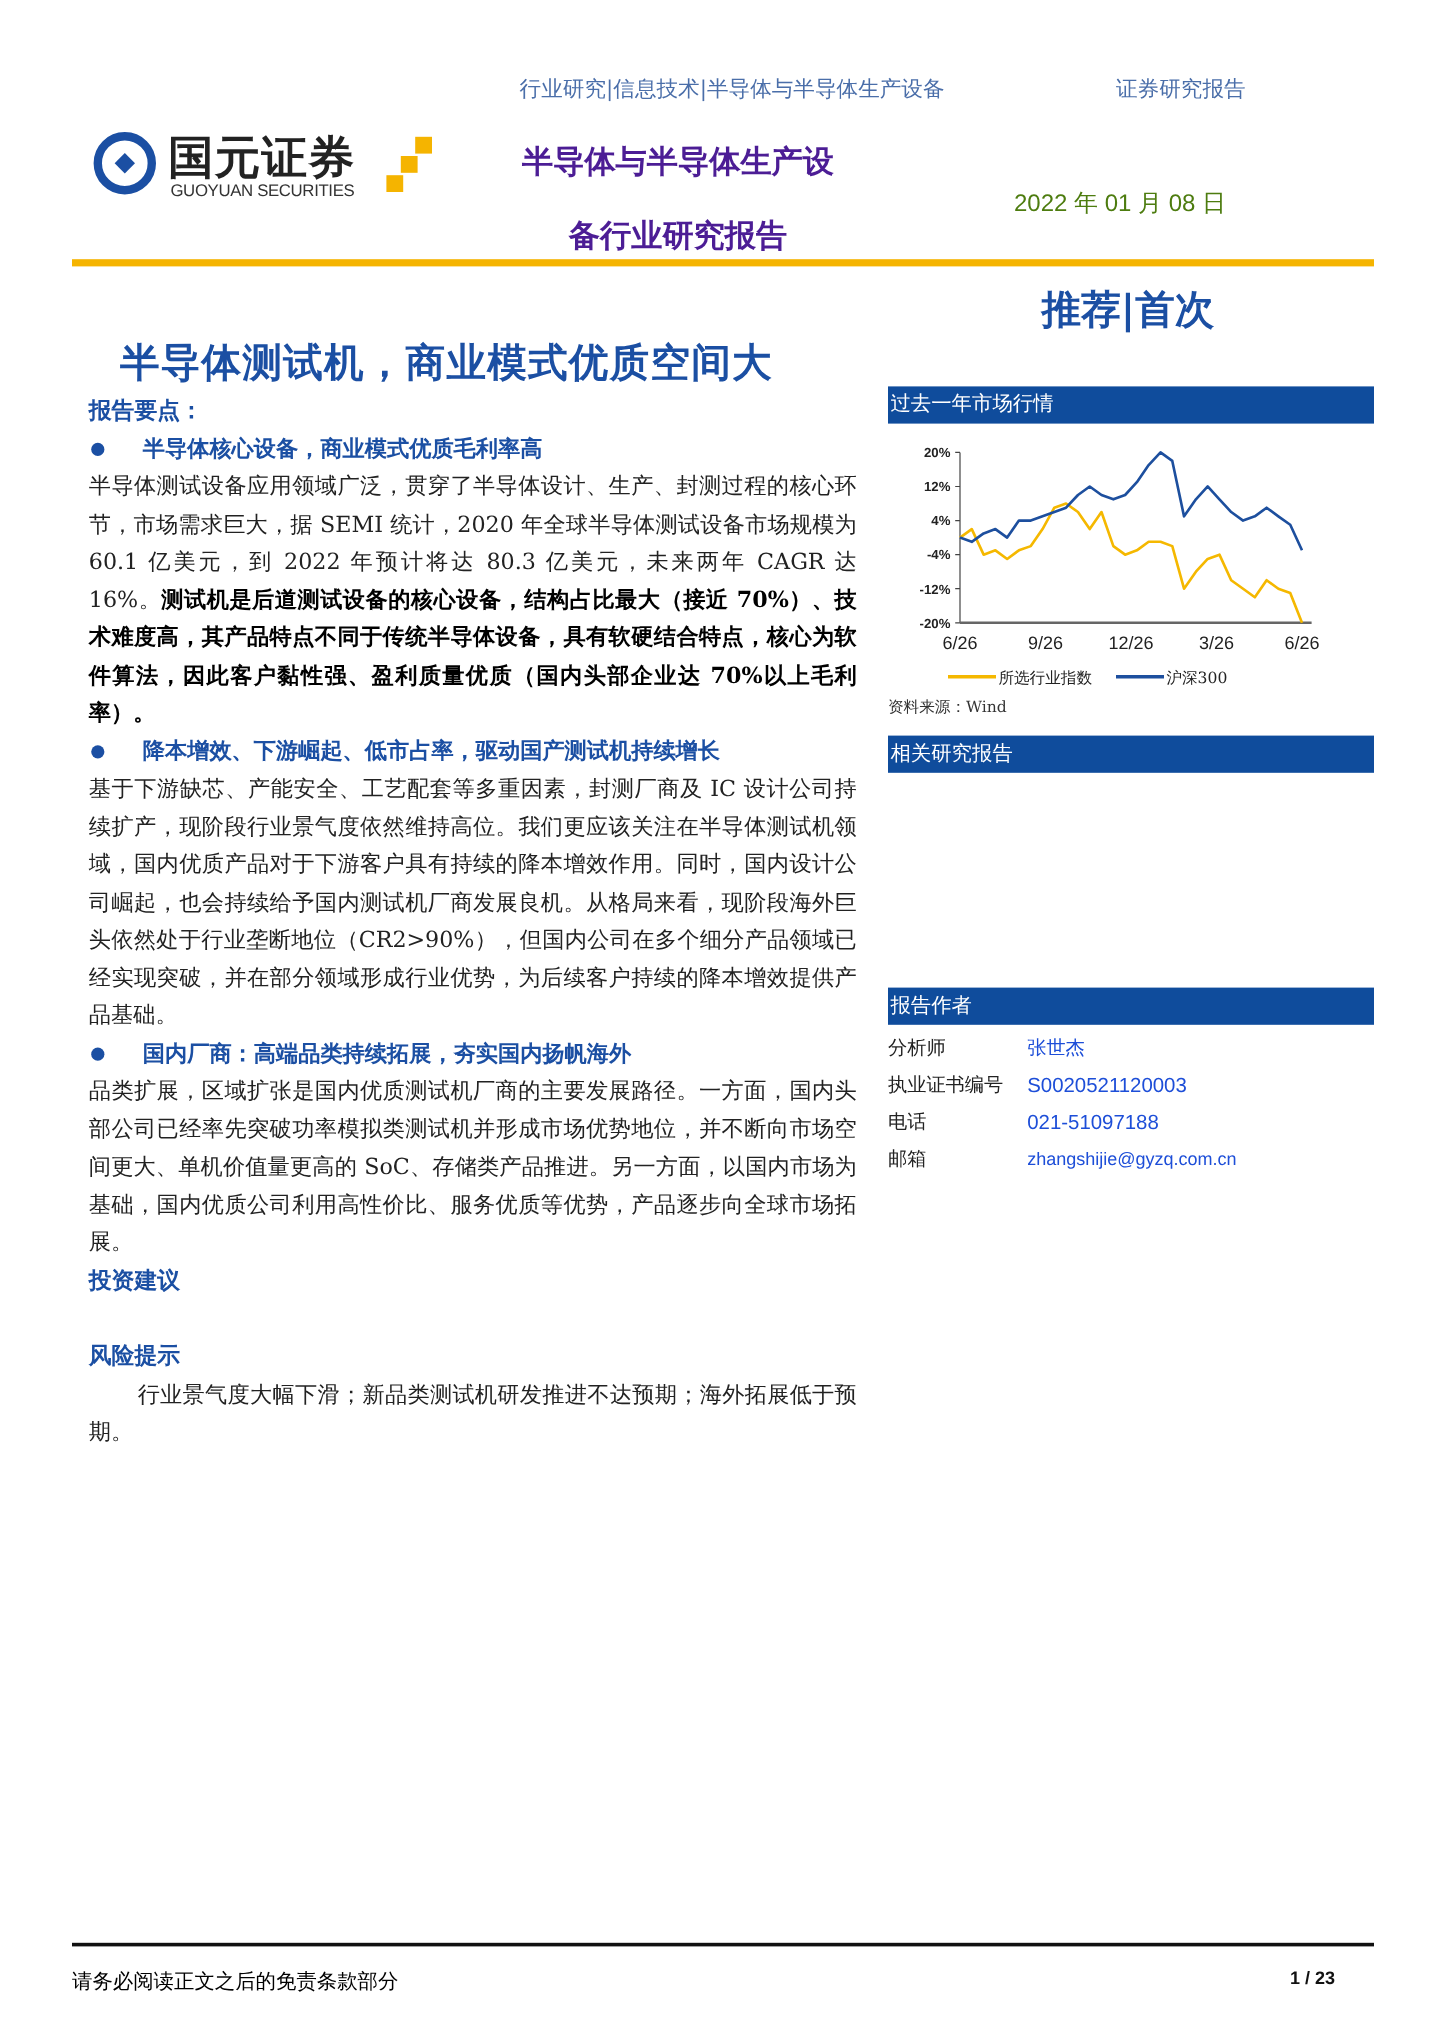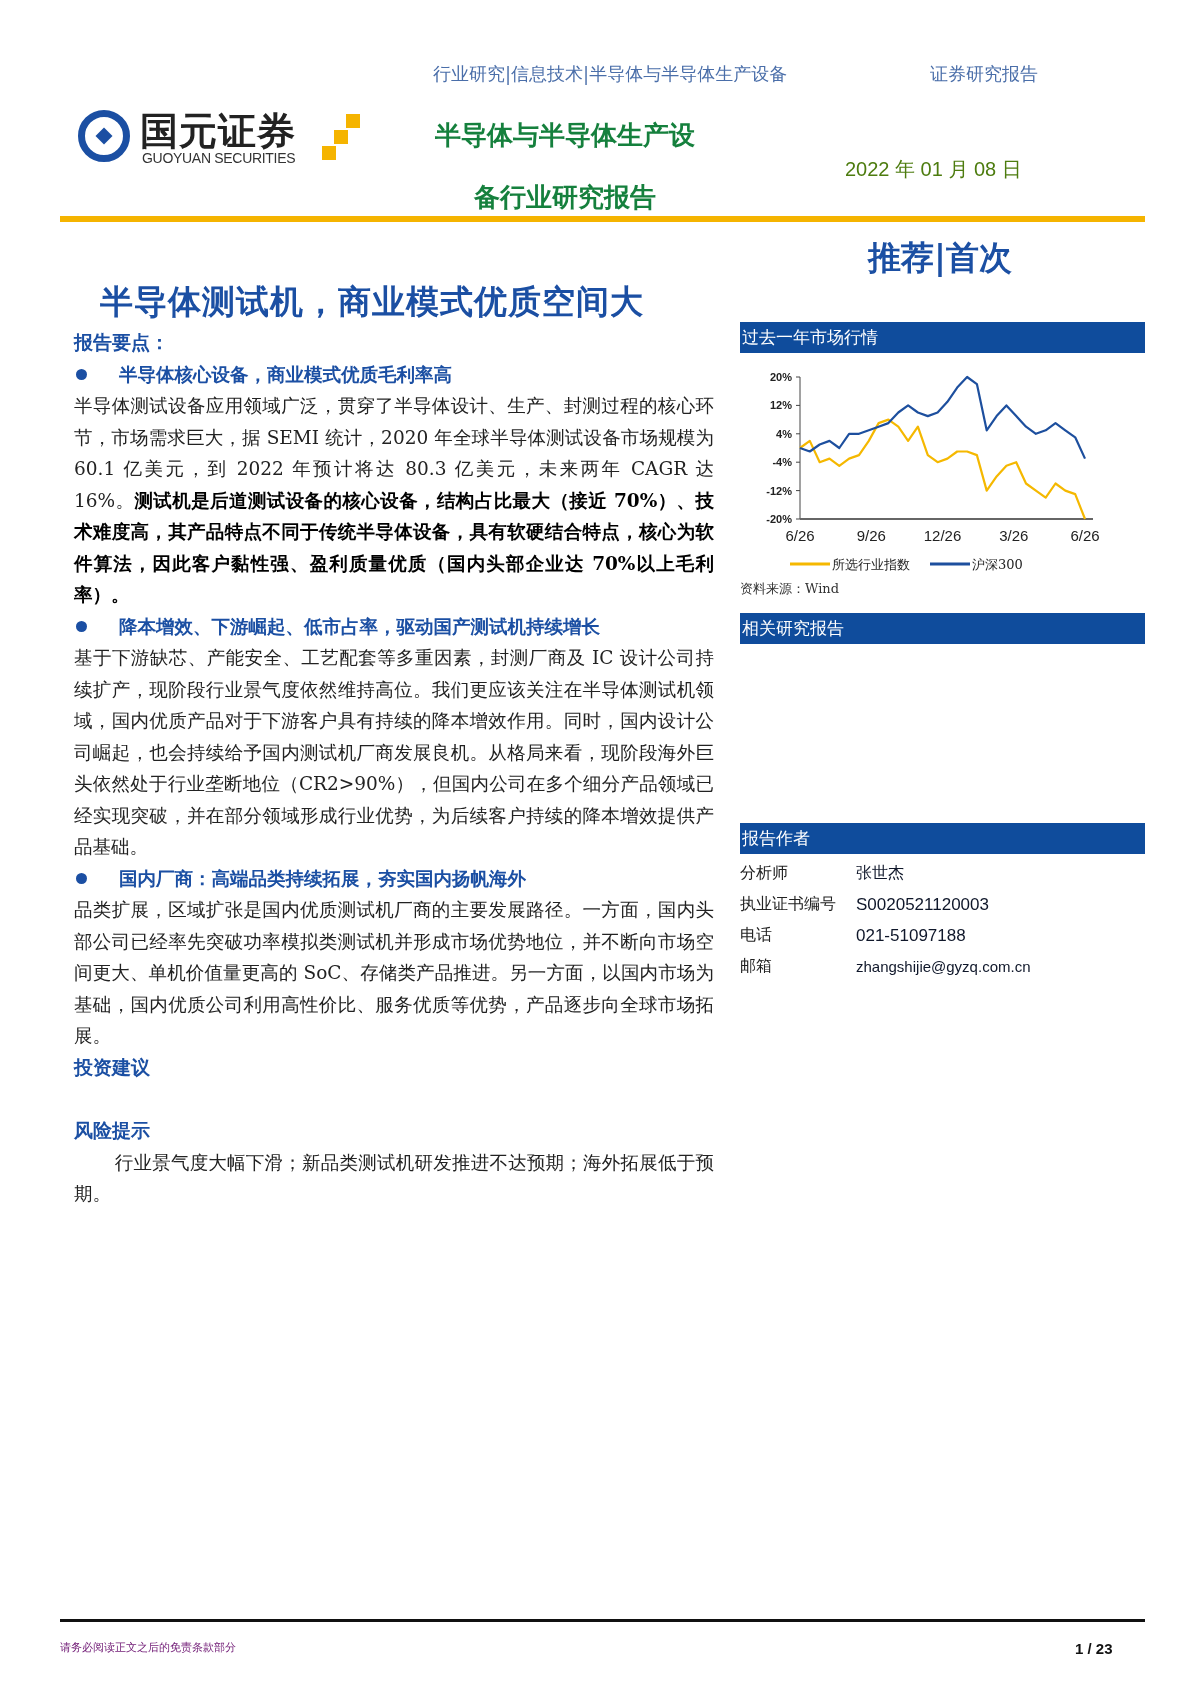--- a/index.html
+++ b/index.html
@@ -7,46 +7,46 @@
   .abs{position:absolute;}
   
   .logo{left:78px;top:100px;width:330px;height:70px;}
   .logo-circle{position:absolute;left:0;top:10px;width:52px;height:52px;border-radius:50%;border:7px solid #1b4fa3;box-sizing:border-box;}
   .logo-circle:after{content:"";position:absolute;left:13px;top:13px;width:12px;height:12px;background:#1b4fa3;transform:rotate(45deg);}
   .logo-cn{position:absolute;left:62px;top:6px;font-family:"DejaVu Sans",sans-serif;font-weight:bold;font-size:38px;color:#222;letter-spacing:1px;}
   .logo-en{position:absolute;left:64px;top:50px;font-family:"Liberation Sans",sans-serif;font-size:14px;color:#333;letter-spacing:-0.3px;}
   .logo-sq{position:absolute;width:14px;height:14px;background:#f5b400;}
   .crumb{left:433px;top:62px;font-size:18px;color:#4a6ea9;}
   .report-type{left:930px;top:62px;font-size:18px;color:#4a6ea9;}
-  .industry-title{left:420px;top:104px;width:290px;text-align:center;font-size:26px;font-weight:bold;color:#15803d;line-height:62px;}
+  .industry-title{left:420px;top:104px;width:290px;text-align:center;font-size:26px;font-weight:bold;color:#4c1d95;line-height:62px;}
   .date{left:845px;top:156px;font-family:"Liberation Sans",sans-serif;font-size:20px;color:#4d7c0f;}
   .gold-rule{left:60px;top:216px;width:1085px;height:6px;background:#f5b400;}
   .main-title{left:100px;top:236px;font-size:33px;font-weight:bold;color:#1b4fa3;letter-spacing:1px;margin-top:44px;}
   .rating{left:868px;top:236px;font-size:33px;font-weight:bold;color:#1b4fa3;}
   
   .left{left:74px;top:327px;width:640px;font-size:18.5px;line-height:31.5px;}
   .h-sec{font-weight:bold;color:#1b4fa3;font-size:19px;}
   .bullet{font-weight:bold;color:#1b4fa3;display:flex;align-items:center;}
   .bullet .dot{display:inline-block;width:11px;height:11px;border-radius:50%;background:#1b4fa3;margin-right:32px;margin-left:2px;}
   .para{text-align:justify;text-align-last:left;color:#222;}
   .para b{color:#000;}
   .indent{text-indent:2.2em;}
   .gap{height:32px;}
   
   .bar{position:absolute;left:740px;width:405px;height:31px;background:#0f4c9c;color:#fff;font-size:17px;line-height:31px;padding-left:2px;box-sizing:border-box;}
   .chart{left:740px;top:362px;width:405px;height:220px;}
   .src{left:740px;top:580px;font-size:13px;color:#333;}
   .auth{left:740px;top:858px;width:405px;font-size:16px;}
   .auth-row{display:flex;height:31px;align-items:center;}
   .auth-k{width:116px;color:#222;}
-  .auth-v{color:#0f172a;font-family:"Liberation Sans",sans-serif;font-size:17px;text-align:center;}
+  .auth-v{color:#1d4ed8;font-family:"Liberation Sans",sans-serif;font-size:17px;text-align:center;}
   .auth-v.cn{font-family:"DejaVu Serif",serif;font-size:16px;}
   
   .foot-rule{left:60px;top:1619px;width:1085px;height:3px;background:#111;}
-  .foot-note{left:60px;top:1640px;font-size:11px;color:#701a75;}
+  .foot-note{left:60px;top:1640px;font-size:17px;color:#000000;}
   .page-no{left:1060px;top:1640px;font-family:"Liberation Sans",sans-serif;font-weight:bold;font-size:15px;color:#111;margin-left:15px;}
 </style>
 </head>
 <body>
 
 <div class="abs logo">
   <div class="logo-circle"></div>
   <div class="logo-cn">国元证券</div>
   <div class="logo-en">GUOYUAN SECURITIES</div>
   <div class="logo-sq" style="left:268px;top:14px;"></div>

